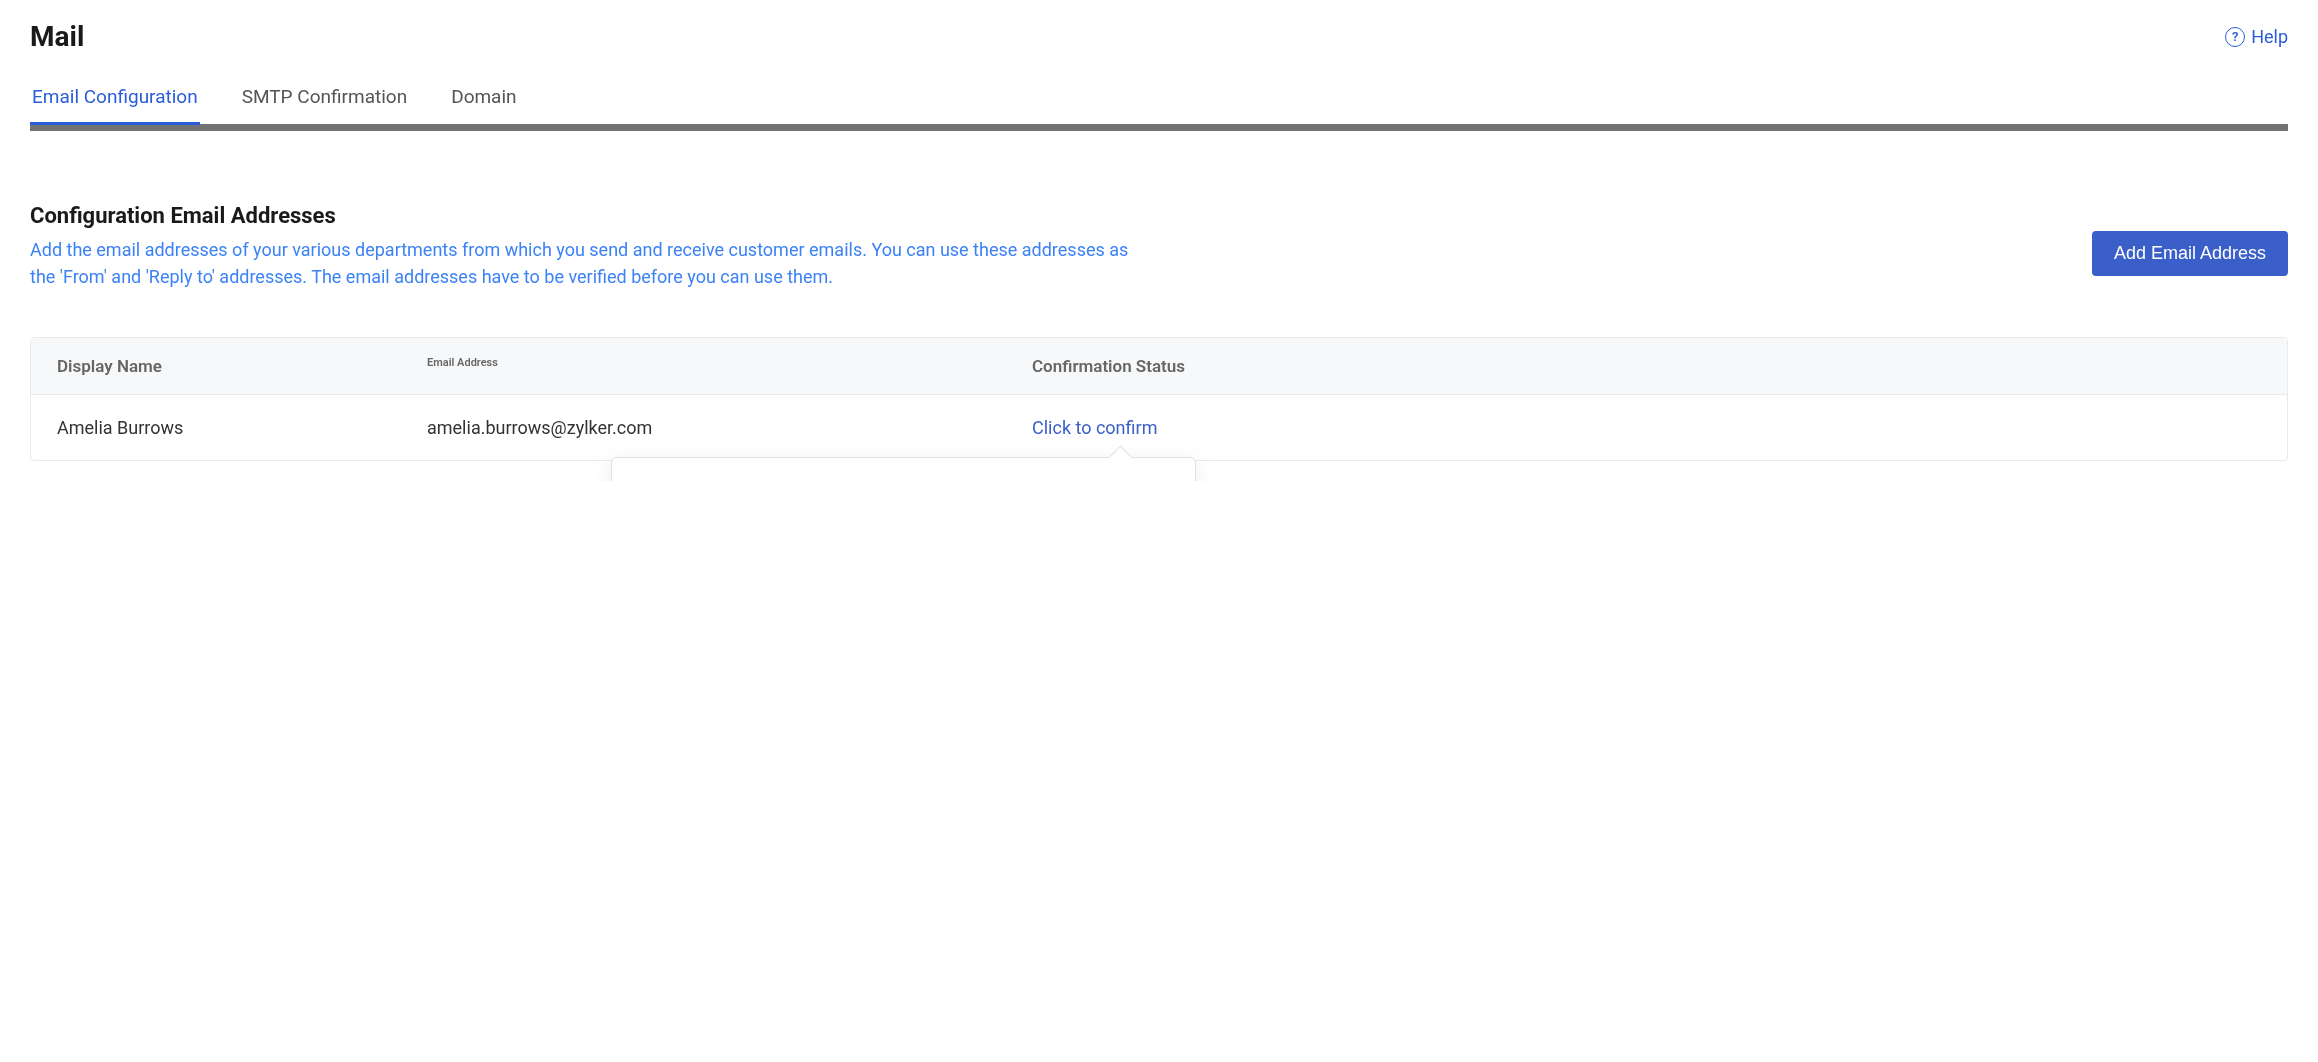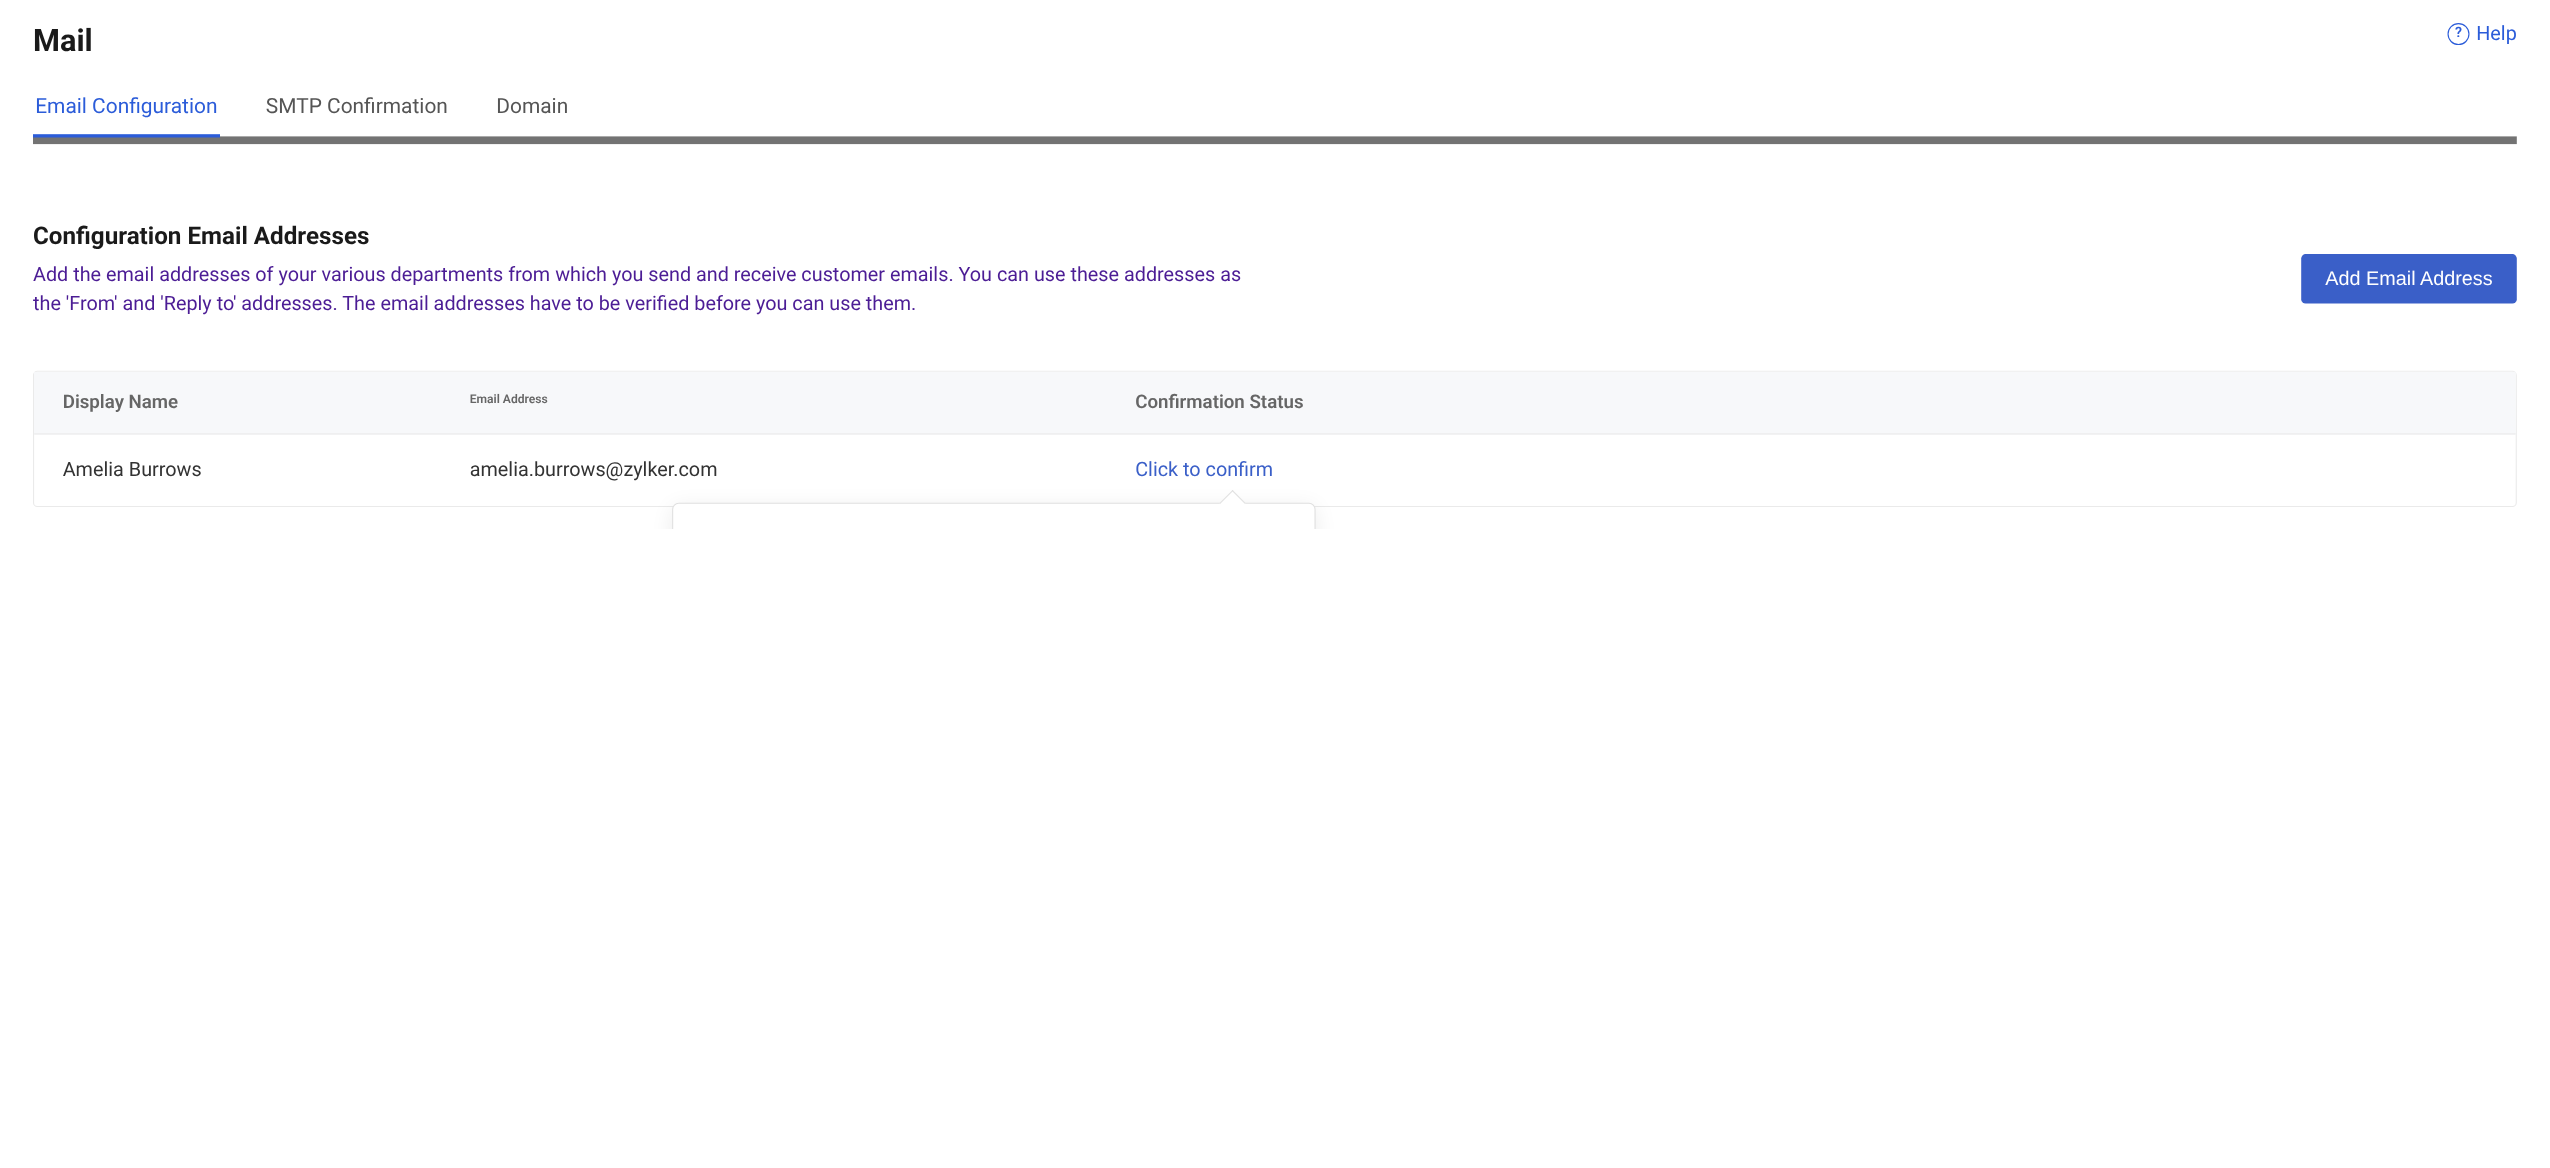--- a/index.html
+++ b/index.html
@@ -9,21 +9,21 @@
     }
     body {
       font-family: -apple-system, BlinkMacSystemFont, "Segoe UI", Roboto, "Helvetica Neue", Arial, sans-serif;
       background: #fff;
       color: #333;
       padding: 20px 30px;
     }
     .header-row {
       display: flex;
       justify-content: space-between;
-      align-items: flex-start;
+      align-items: center;
       margin-bottom: 20px;
     }
     .page-title {
       font-size: 28px;
       font-weight: 700;
       color: #1a1a1a;
     }
     .help-link {
       display: flex;
       align-items: center;
@@ -76,21 +76,21 @@
       margin-bottom: 30px;
     }
     .section-heading {
       font-size: 22px;
       font-weight: 700;
       color: #1a1a1a;
       margin-bottom: 8px;
     }
     .section-desc {
       font-size: 18px;
-      color: #4c1d95;
+      color: #3b82f6;
       line-height: 1.5;
       max-width: 1100px;
     }
     .btn-primary {
       background: #3a5fc8;
       color: #fff;
       border: none;
       padding: 12px 22px;
       font-size: 18px;
       border-radius: 4px;

